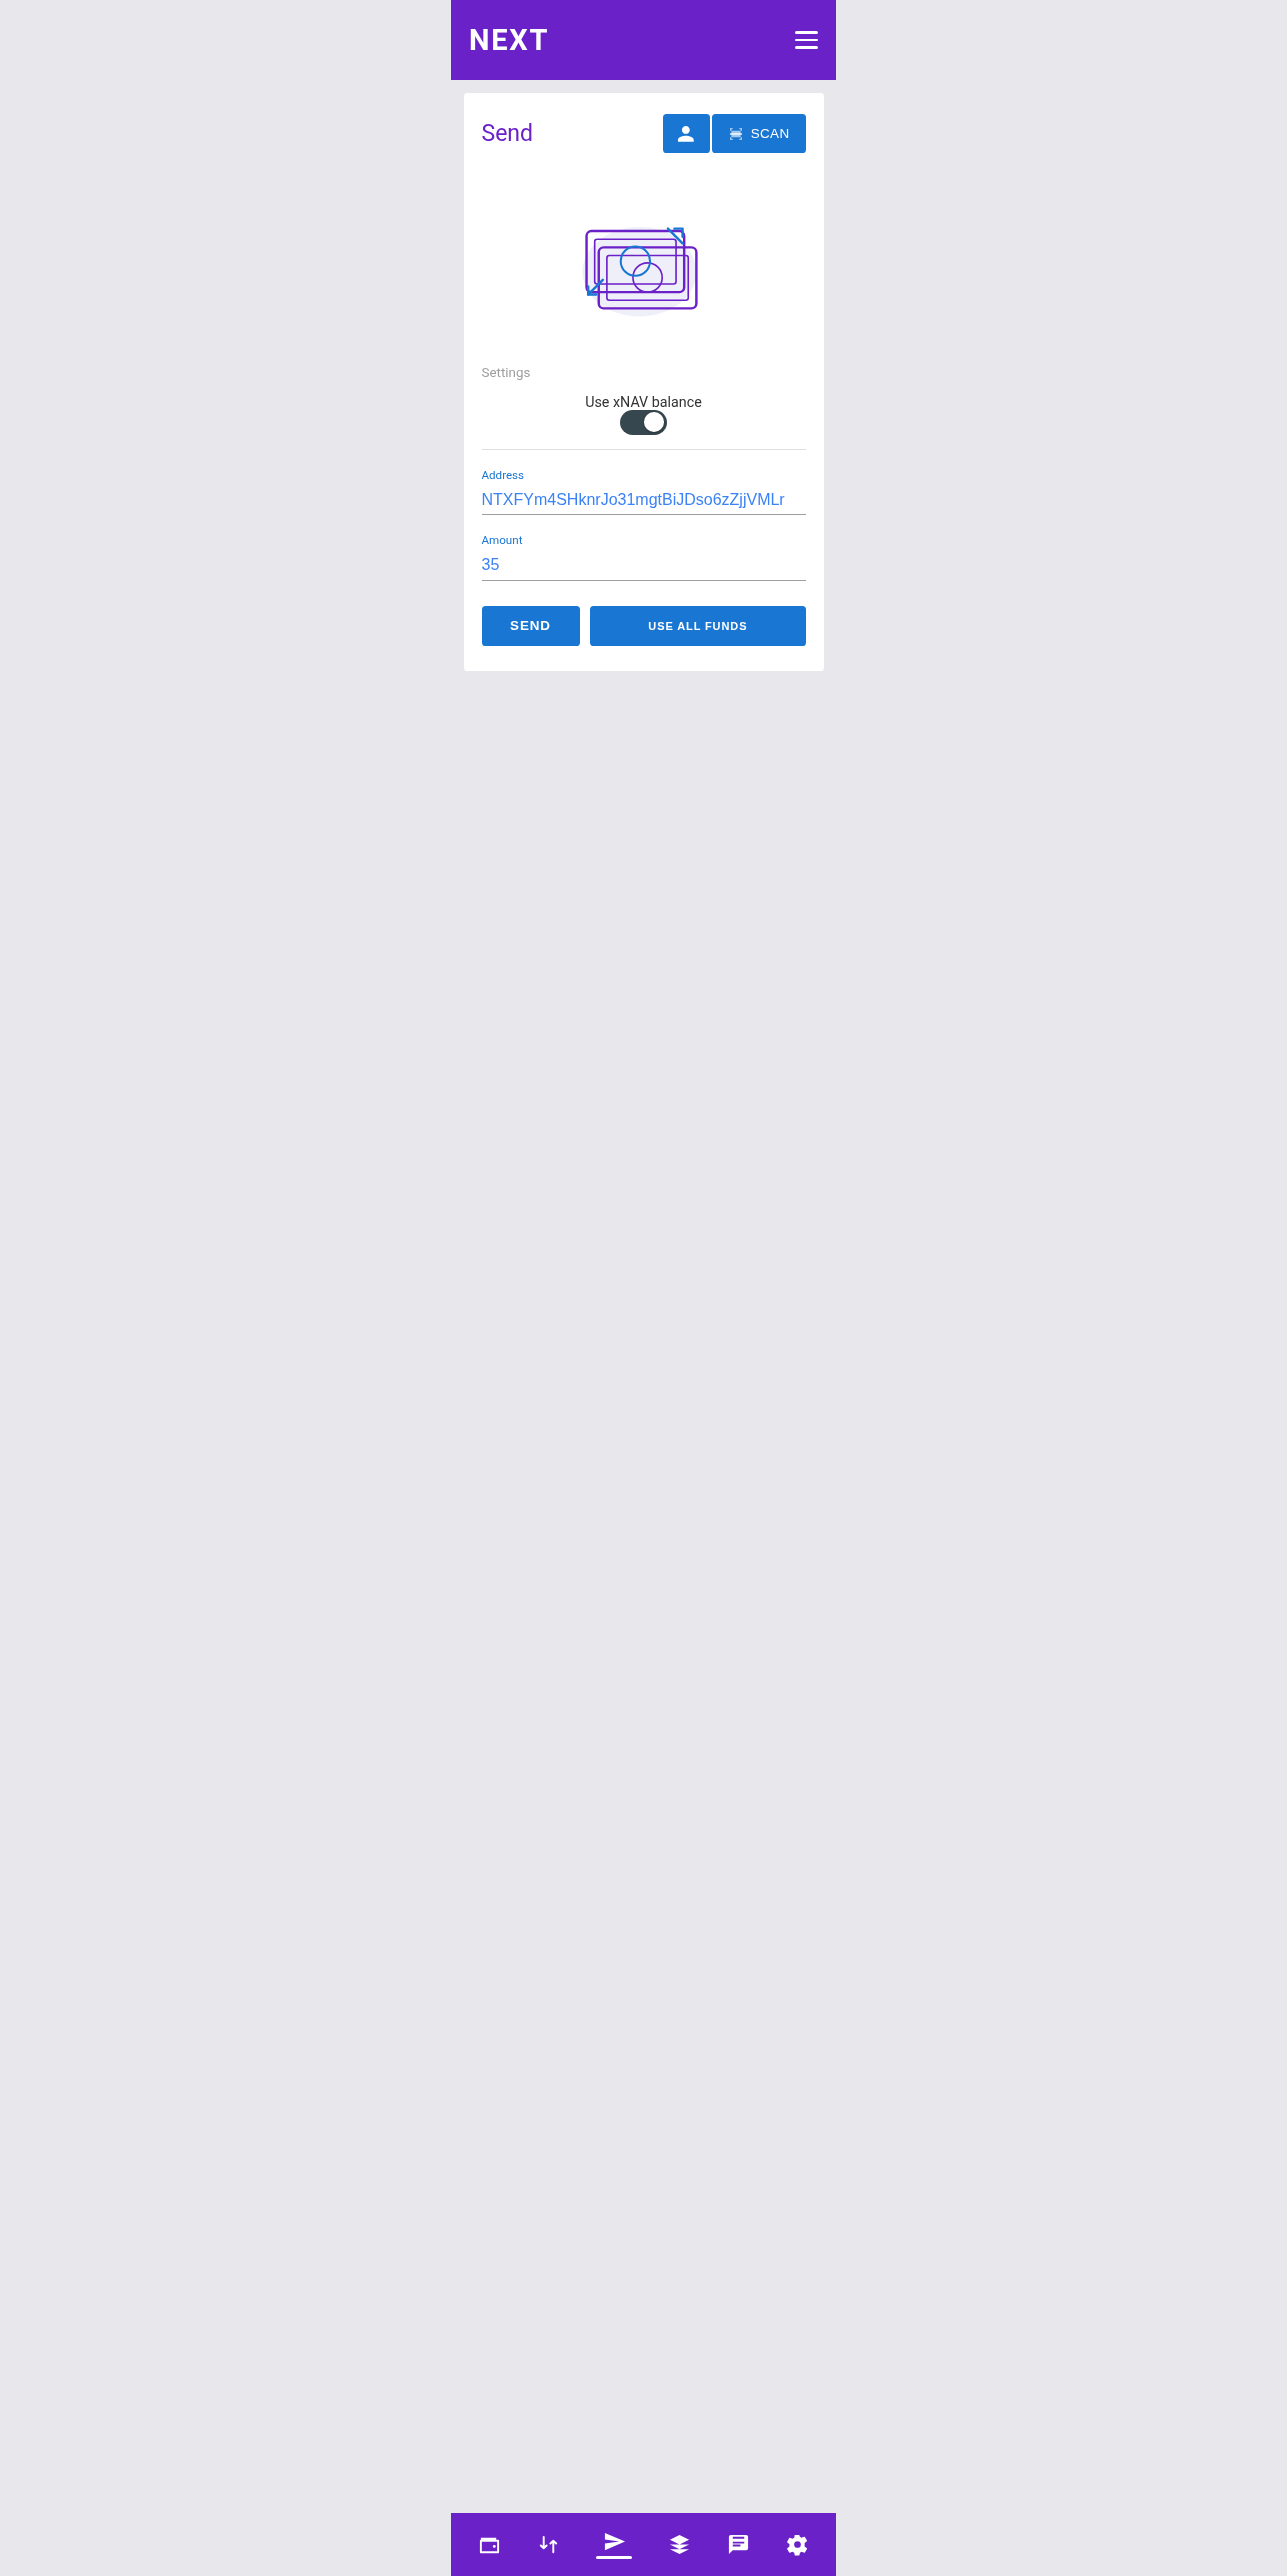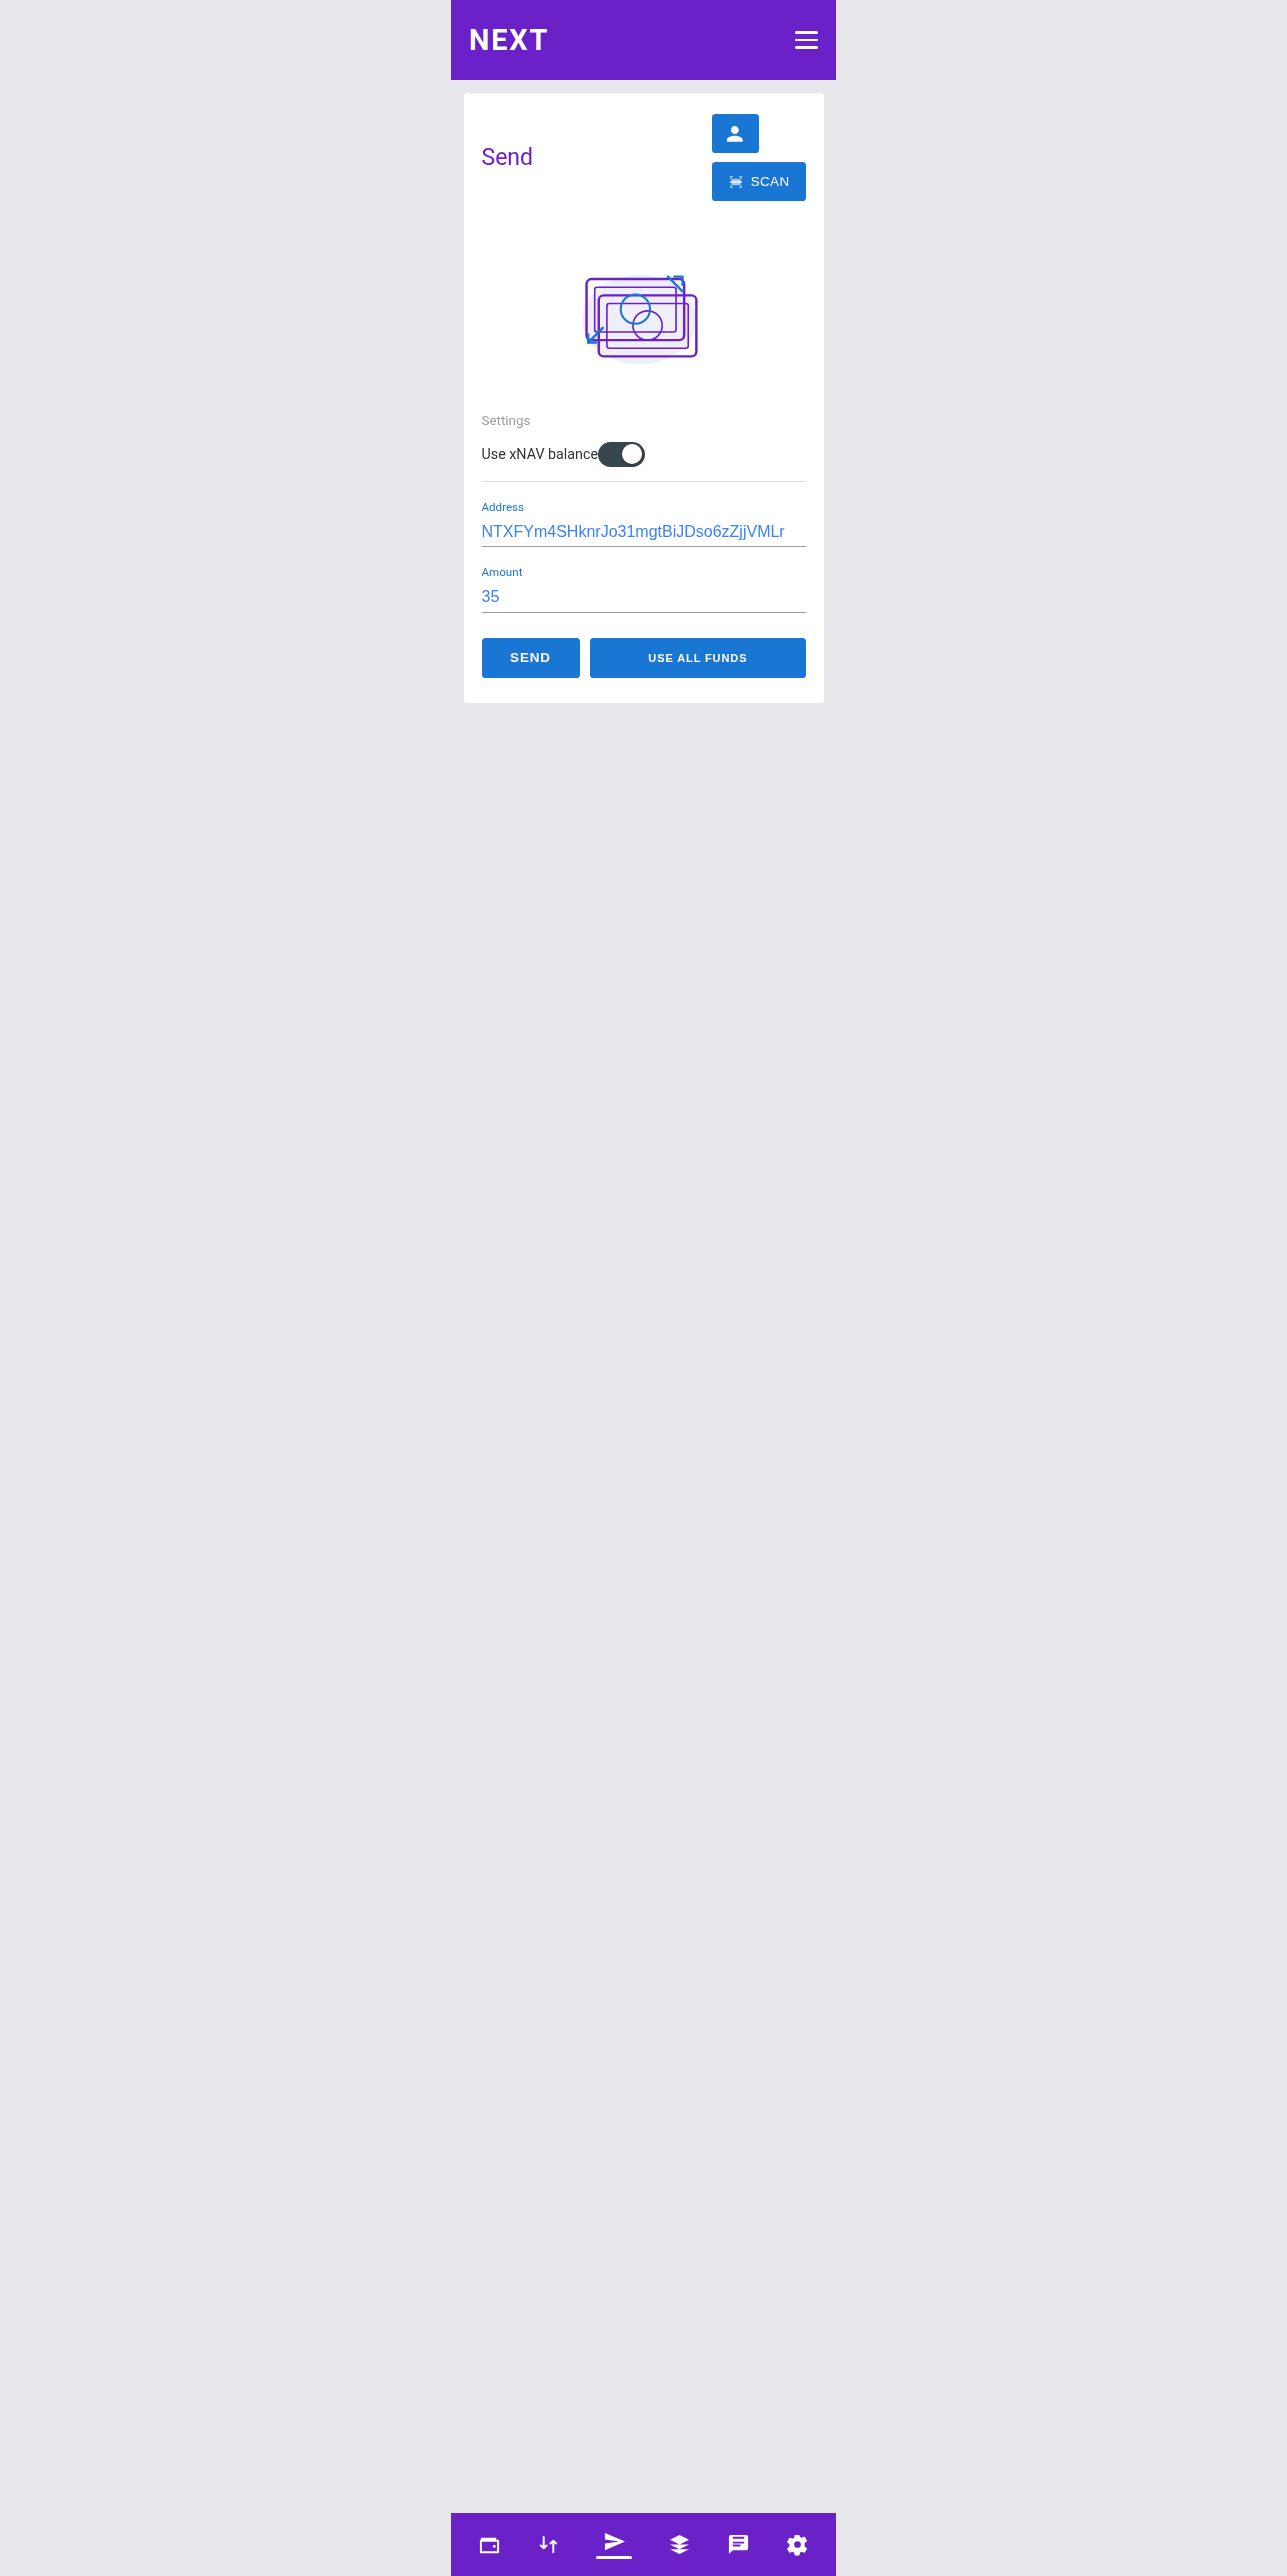--- a/index.html
+++ b/index.html
@@ -62,22 +62,21 @@
       justify-content: space-between;
       margin-bottom: 21.5px;
     }
     .card-title {
       color: #6b21c8;
       font-size: 23px;
       font-weight: 400;
     }
     .header-buttons {
       display: flex;
-      gap: 9px;
-      flex-direction: column;
+      gap: 2px;
     }
     .btn-contact {
       background: #1976d2;
       border: none;
       border-radius: 3.6px;
       color: white;
       width: 47px;
       height: 39px;
       display: flex;
       align-items: center;
@@ -113,20 +112,21 @@
       color: #9e9e9e;
       font-size: 13.4px;
       margin-bottom: 0;
     }
     .setting-row {
       display: flex;
       align-items: center;
       justify-content: flex-start;
       padding: 14.3px 0;
       border-bottom: 0.9px solid #e0e0e0;
+      flex-direction: column;
     }
     .setting-label {
       color: #333;
       font-size: 14.3px;
     }
 
     
     .toggle {
       position: relative;
       width: 47px;

